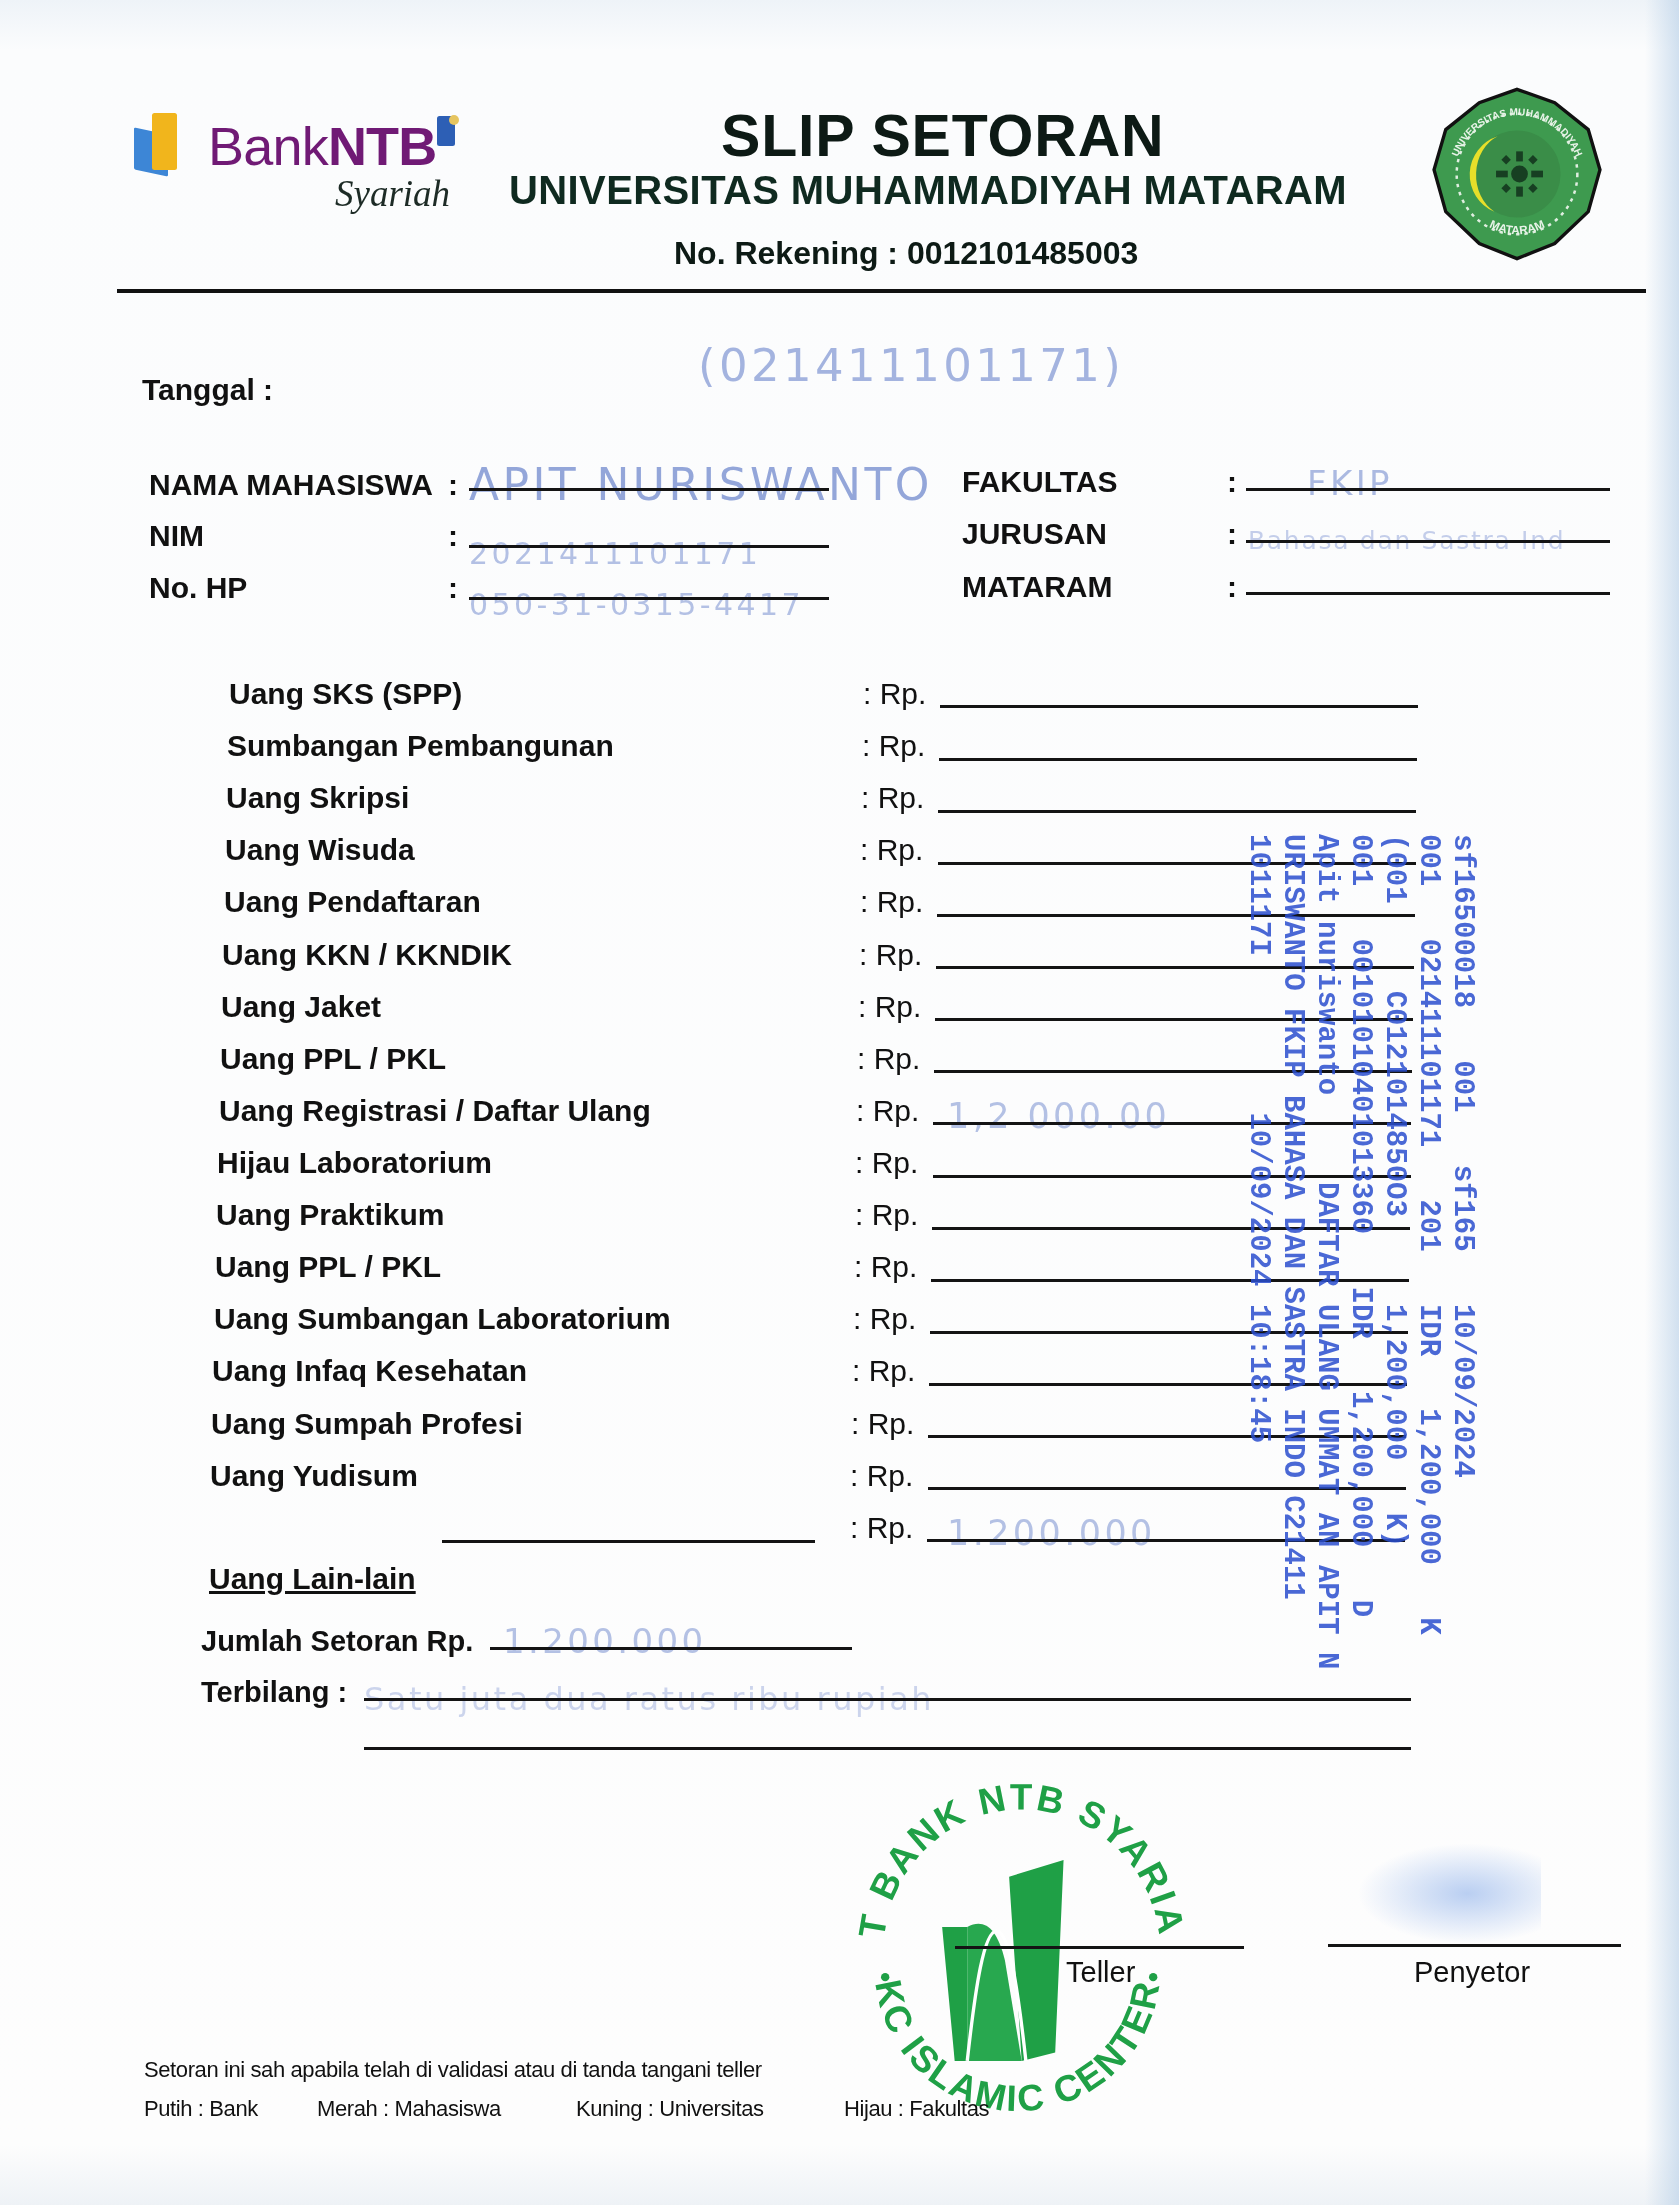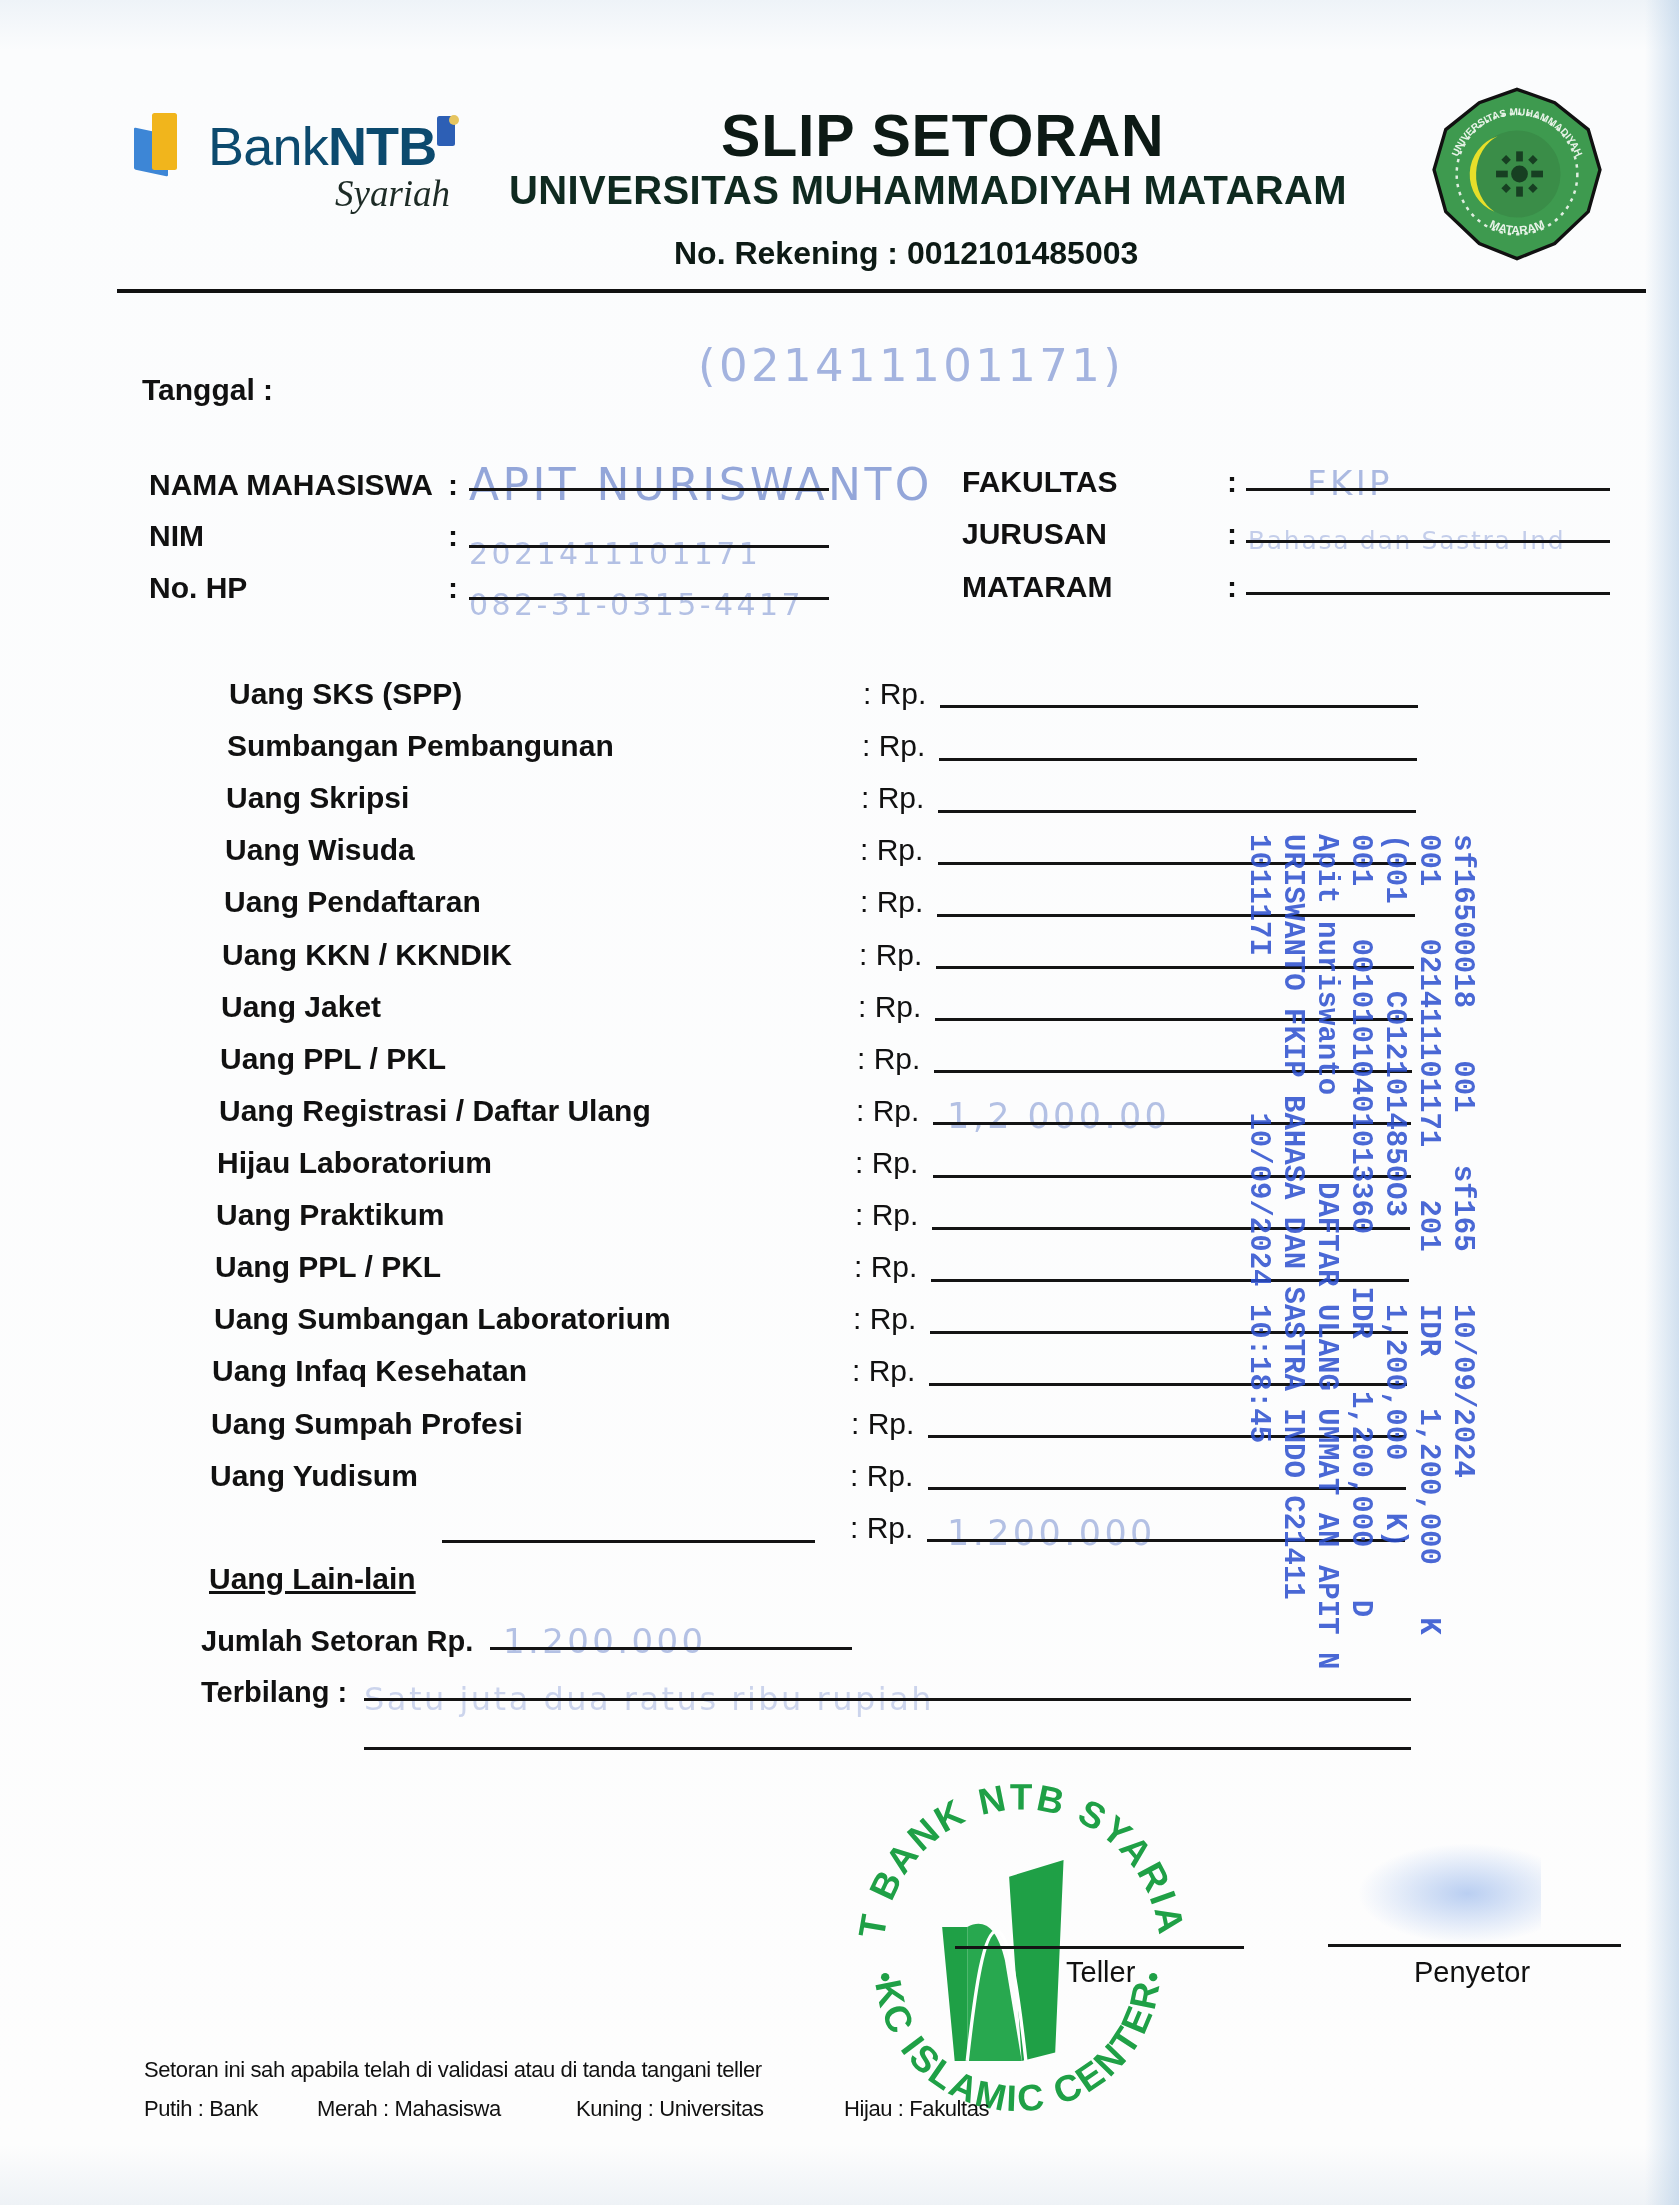--- a/index.html
+++ b/index.html
@@ -6,21 +6,21 @@
   body { width:1679px; height:2205px; background:#f7f9fb; position:relative; overflow:hidden;
          font-family:"Liberation Sans", sans-serif; color:#111; }
   .paper { position:absolute; left:0; top:0; width:1679px; height:2205px;
            background:linear-gradient(180deg,#eef3f8 0px,#fbfcfd 50px,#fdfdfd 2145px,#eef2f6 2205px); }
   .edge-right { position:absolute; right:0; top:0; width:34px; height:2205px;
                 background:linear-gradient(90deg, rgba(255,255,255,0), rgba(180,205,230,0.6)); }
   .abs { position:absolute; }
   .bank-logo { left:134px; top:113px; width:352px; height:109px; }
   .logo-mark-blue { left:0; top:18.4px; width:34px; height:42px; background:#3d86d6; transform:skewY(12deg); border-radius:1.7px; }
   .logo-mark-gold { left:18.4px; top:0px; width:25px; height:57px; background:#f1b51c; border-radius:2.5px; }
-  .bank-name { left:74px; top:1.7px; font-size:54px; color:#0c4a6e; letter-spacing:-0.8px; white-space:nowrap; }
+  .bank-name { left:74px; top:1.7px; font-size:54px; color:#701a75; letter-spacing:-0.8px; white-space:nowrap; }
   .bank-name b { font-weight:700; }
   .bank-badge { left:303px; top:3.4px; width:18.4px; height:30px; background:#2d5fb5; border-radius:2.5px; }
   .bank-badge::after { content:""; position:absolute; right:-3.4px; top:-1.7px; width:10px; height:10px; border-radius:50%; background:#e6c560; }
   .bank-sub { left:201px; top:59px; font-family:"Liberation Serif", serif; font-style:italic; font-size:37px; color:#1d2b26; }
 
   .title { left:721px; top:102px; font-size:59px; font-weight:700; color:#0d1a15; letter-spacing:0.8px; white-space:nowrap; }
   .subtitle { left:509px; top:168px; font-size:40px; font-weight:700; color:#0f2a20; white-space:nowrap; letter-spacing:0.4px; }
   .rekening { left:674px; top:235px; font-size:32px; font-weight:700; color:#0d1a15; white-space:nowrap; }
 
   .uni-seal { left:1429px; top:86px; width:176px; height:176px; }
@@ -95,21 +95,21 @@
 <div class="abs hand" style="left:469px; top:459px; font-size:44px;">APIT NURISWANTO</div>
 <div class="abs line" style="left:469px; top:488px; width:360px;"></div>
 
 <div class="abs lbl" style="left:149px; top:519px;">NIM</div>
 <div class="abs colon" style="left:448px; top:519px;">:</div>
 <div class="abs hand" style="left:469px; top:536px; font-size:30px; opacity:0.45;">2021411101171</div>
 <div class="abs line" style="left:469px; top:545px; width:360px;"></div>
 
 <div class="abs lbl" style="left:149px; top:571px;">No. HP</div>
 <div class="abs colon" style="left:448px; top:571px;">:</div>
-<div class="abs hand" style="left:469px; top:587px; font-size:30px; opacity:0.45;">082-31-0315-4417</div>
+<div class="abs hand" style="left:469px; top:587px; font-size:30px; opacity:0.45;">050-31-0315-4417</div>
 <div class="abs line" style="left:469px; top:597px; width:360px;"></div>
 
 <div class="abs lbl" style="left:962px; top:465px;">FAKULTAS</div>
 <div class="abs colon" style="left:1227px; top:465px;">:</div>
 <div class="abs hand" style="left:1307px; top:463px; font-size:34px; opacity:0.5;">FKIP</div>
 <div class="abs line" style="left:1246px; top:488px; width:364px;"></div>
 
 <div class="abs lbl" style="left:962px; top:517px;">JURUSAN</div>
 <div class="abs colon" style="left:1227px; top:517px;">:</div>
 <div class="abs hand" style="left:1248px; top:526px; font-size:25px; opacity:0.35; letter-spacing:1.7px;">Bahasa dan Sastra Ind</div>

